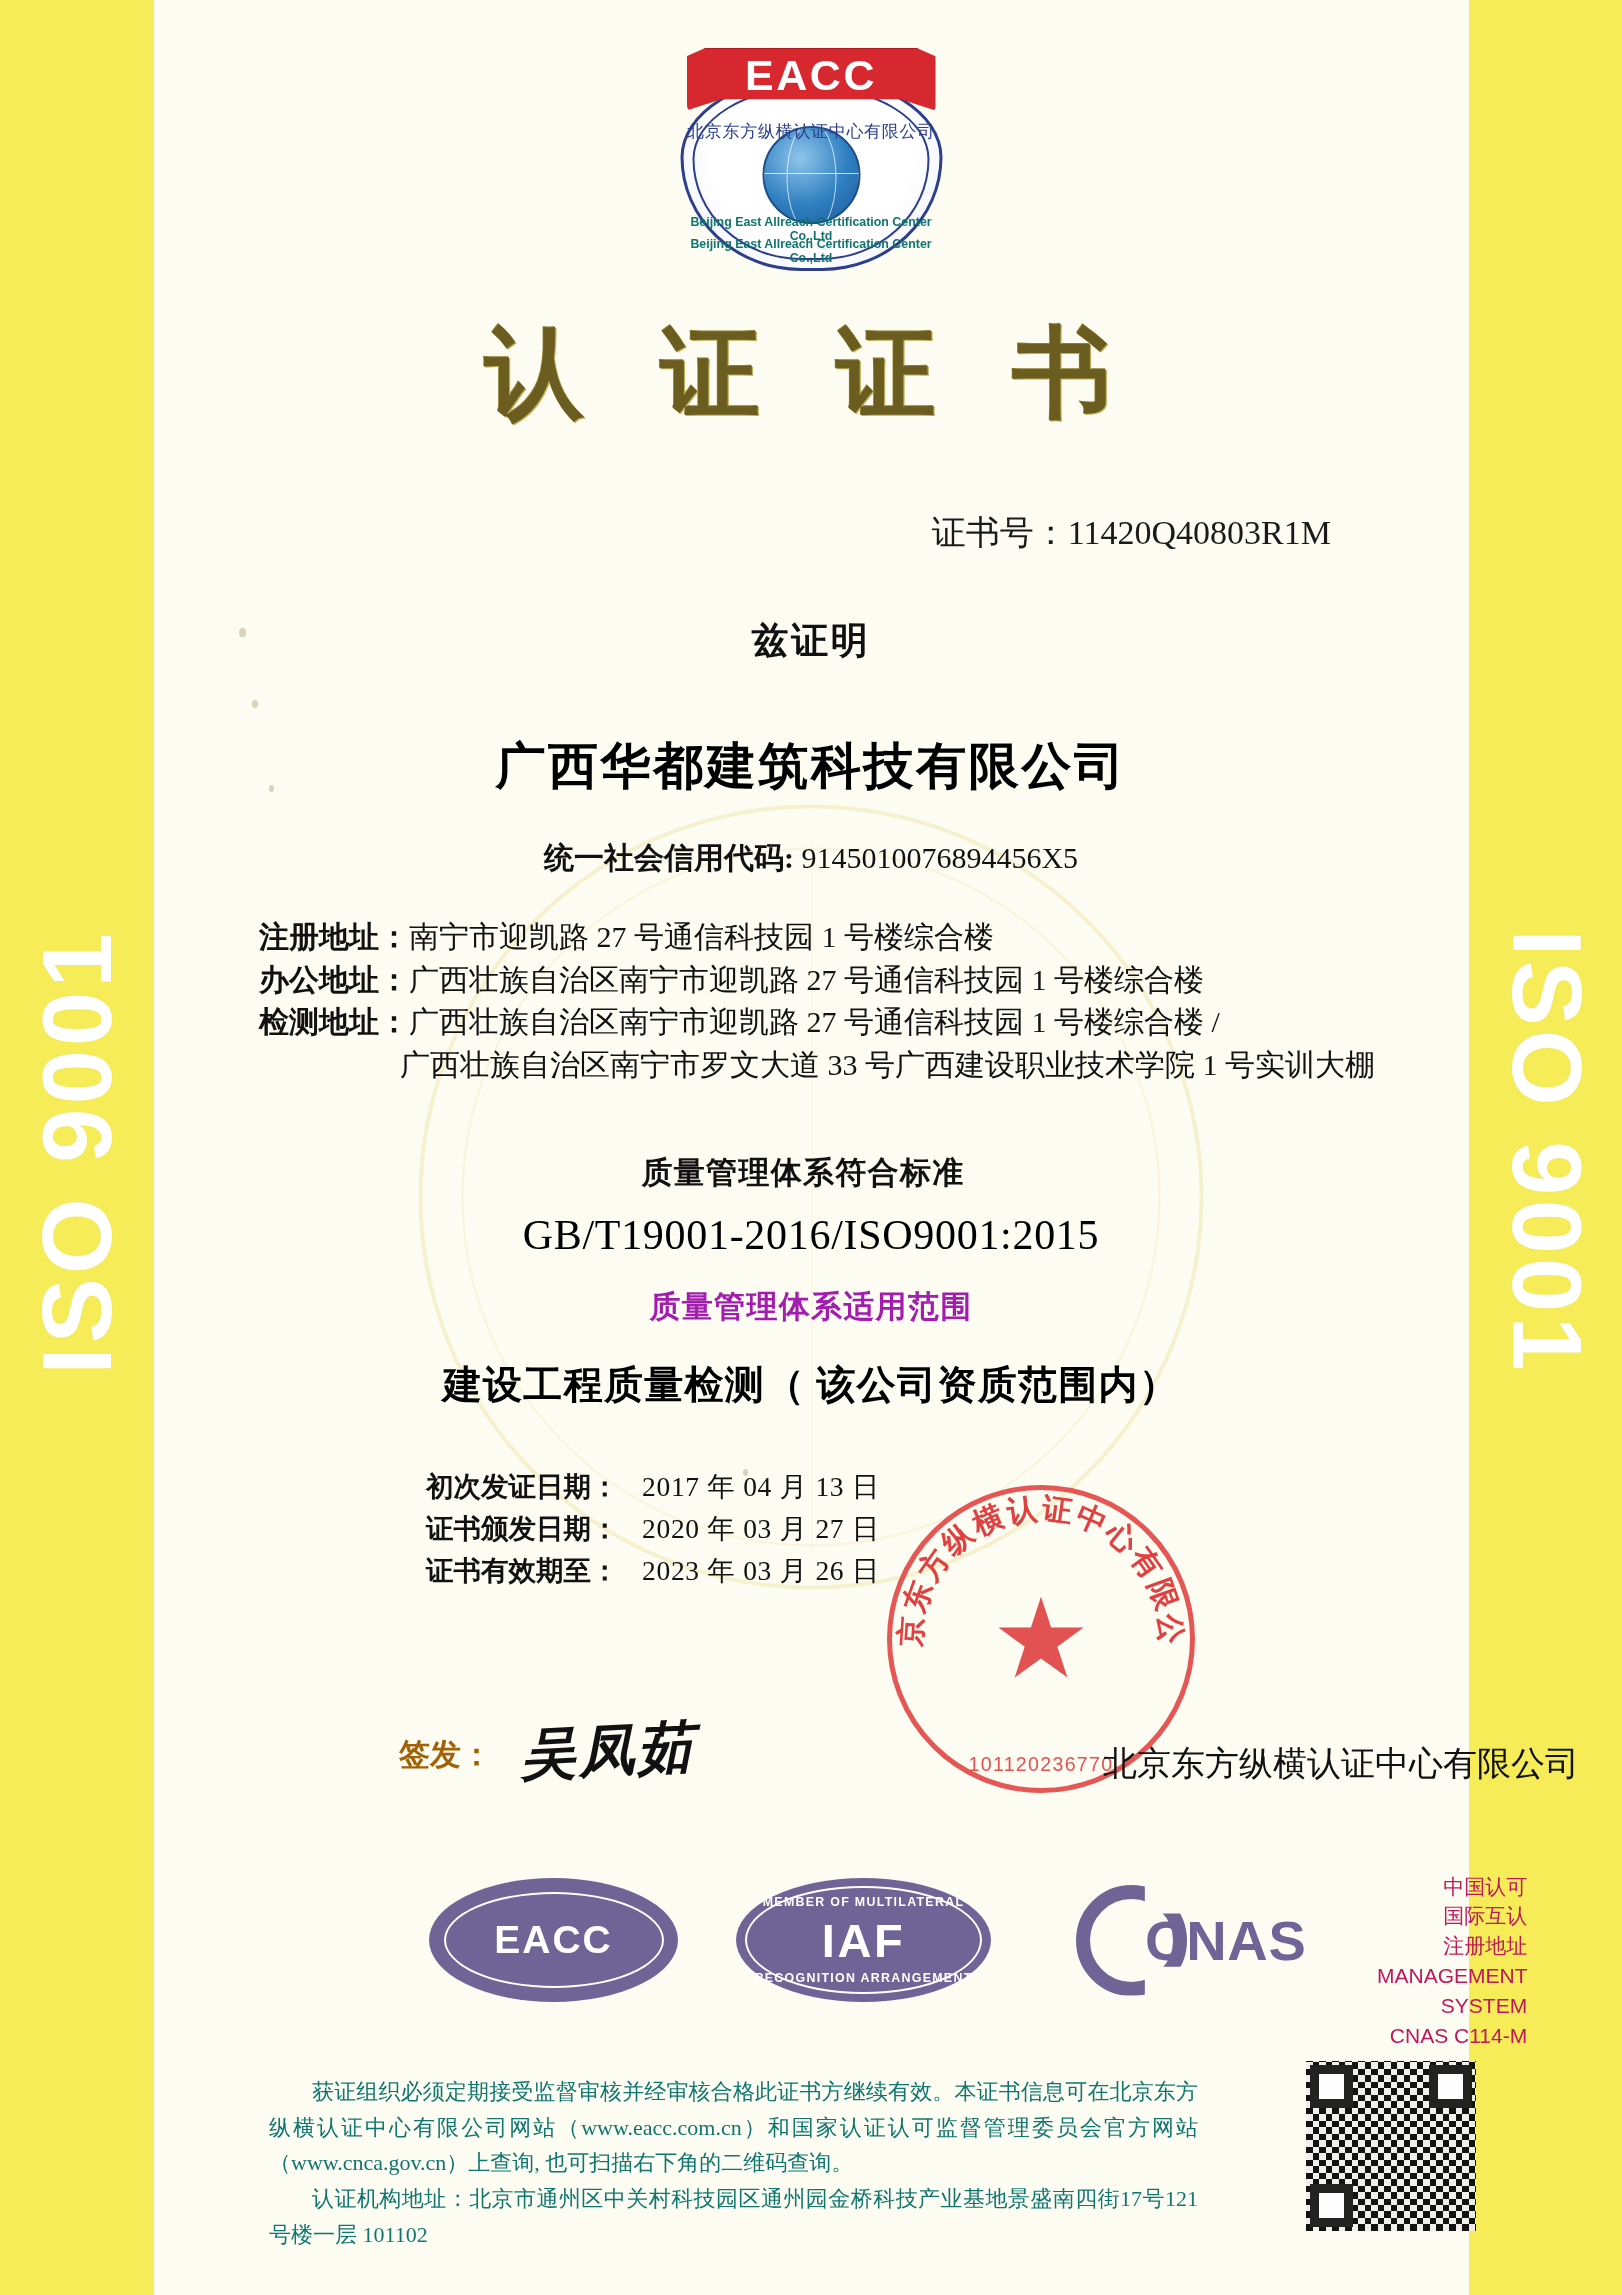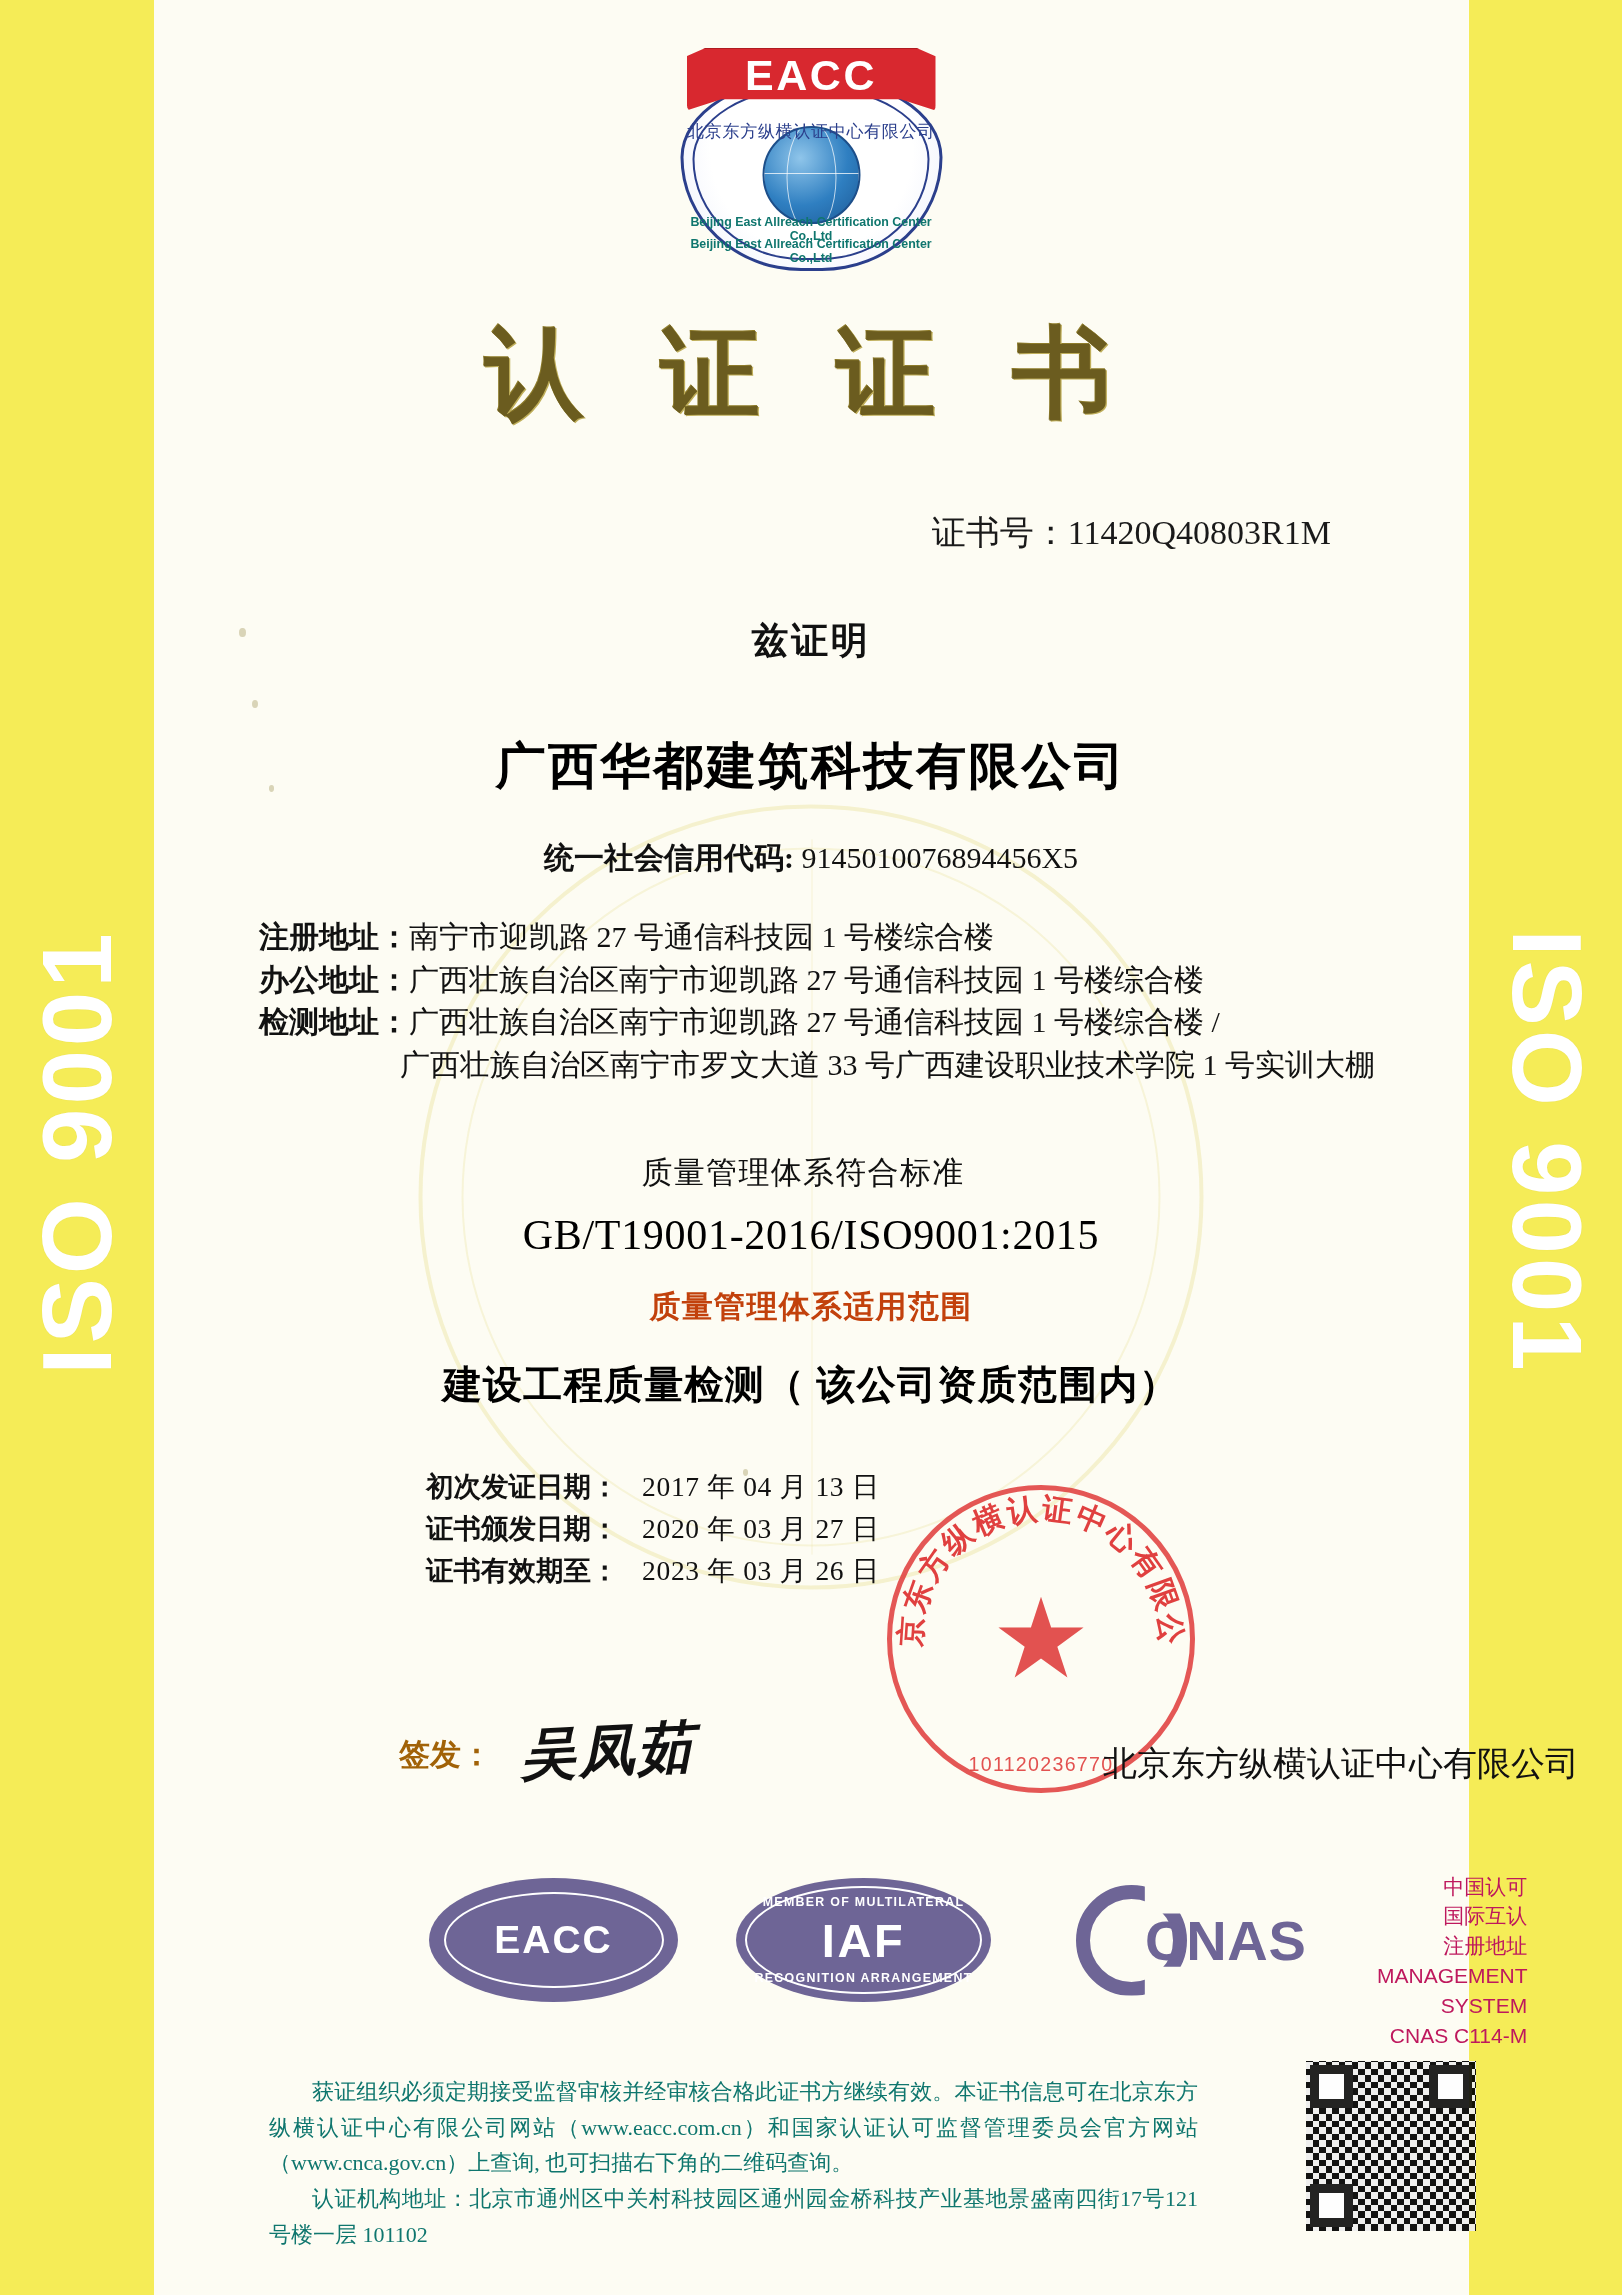--- a/index.html
+++ b/index.html
@@ -256,41 +256,41 @@
   }
   .addr-line .lbl { font-weight: bold; font-family: Liberation Serif, serif; }
   .addr-line.indent { padding-left: 141px; }
 
   .std-caption {
     position: absolute;
     left: 0; right: 16px;
     top: 1152px;
     text-align: center;
     font-size: 31px;
-    font-weight: normal;
+    font-weight: bold;
     color: #111;
     letter-spacing: 1.3px;
   }
   .std-value {
     position: absolute;
     left: 0; right: 0;
     top: 1211px;
     text-align: center;
     font-size: 42px;
     color: #000;
     letter-spacing: 0.7px;
   }
   .scope-caption {
     position: absolute;
     left: 0; right: 0;
     top: 1286px;
     text-align: center;
     font-size: 31px;
     font-weight: bold;
-    color: #c2410c;
+    color: #a21caf;
     letter-spacing: 1.3px;
   }
   .scope-value {
     position: absolute;
     left: 0; right: 0;
     top: 1358px;
     text-align: center;
     font-size: 39px;
     font-weight: bold;
     color: #000;

